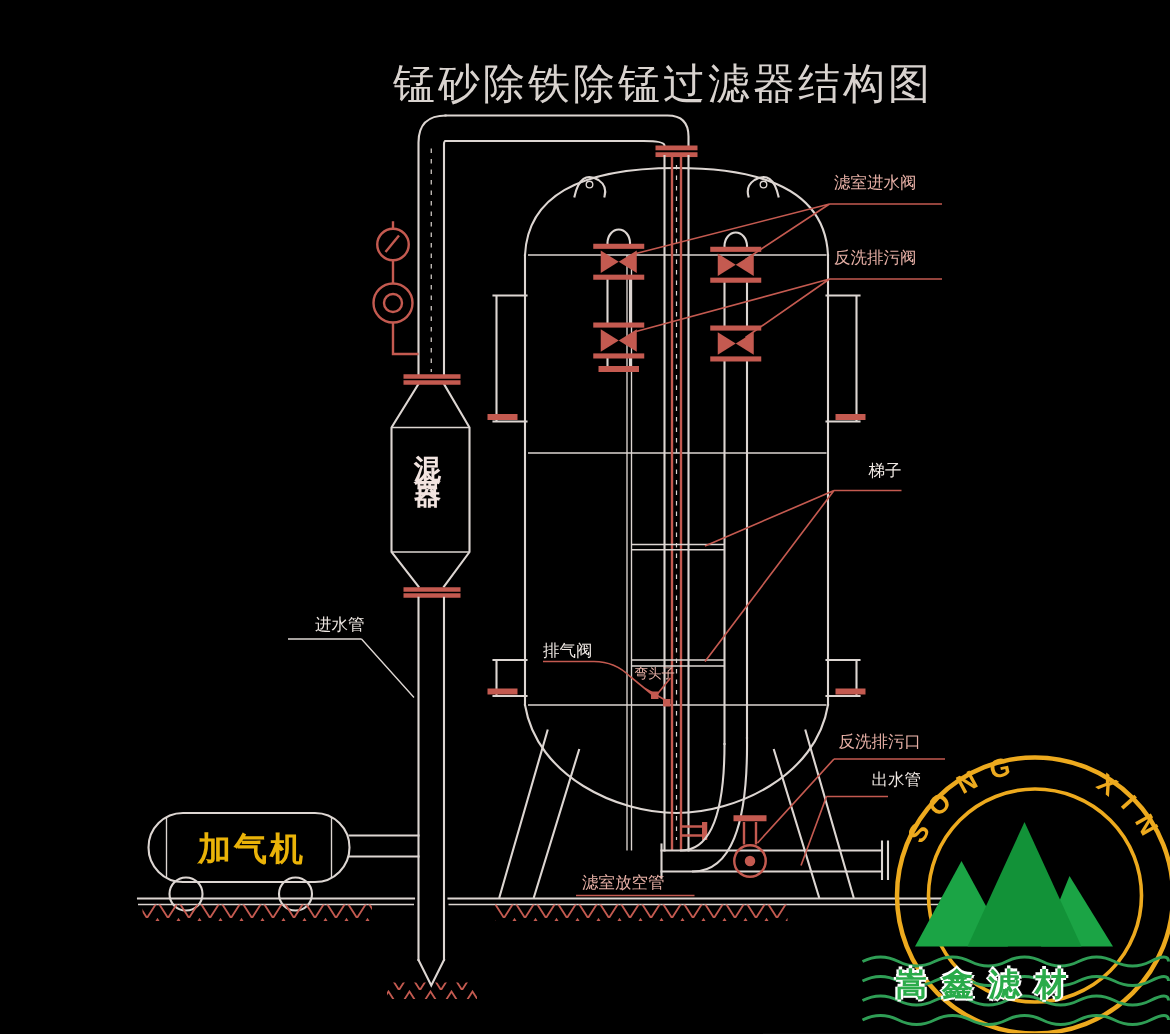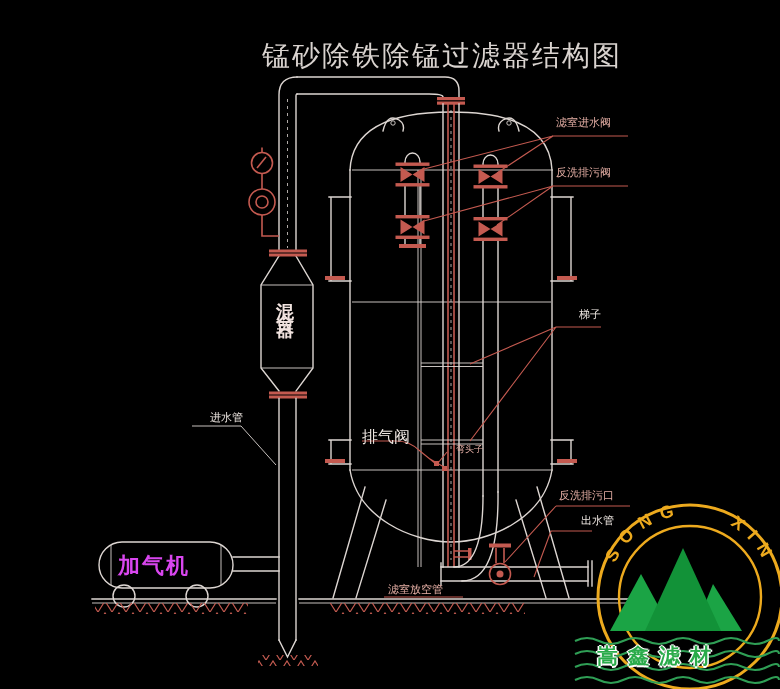--- a/index.html
+++ b/index.html
@@ -37,22 +37,22 @@
   .watermark{
     position:absolute;left:261px;top:403px;font-family:"Liberation Serif",serif;
     font-size:30px;line-height:1;color:var(--cyan);white-space:nowrap;z-index:5;
   }
   .mixer-text{
     position:absolute;left:277px;top:289px;width:20px;
     writing-mode:vertical-rl;text-orientation:upright;
     font-size:18px;font-weight:bold;letter-spacing:9px;color:#f2e4e0;
   }
   .aerator-text{
-    position:absolute;left:118px;top:551px;width:100px;text-align:left;
-    font-size:22px;font-weight:bold;letter-spacing:2px;color:#d946ef;
+    position:absolute;left:118px;top:551px;width:100px;text-align:center;
+    font-size:22px;font-weight:bold;letter-spacing:2px;color:#eab308;
   }
   .brand-name{
     position:absolute;left:597px;top:642px;z-index:6;
     font-size:21px;font-weight:bold;letter-spacing:10px;white-space:nowrap;
     color:var(--brand-green);
     text-shadow:1.5px 0 #fff,-1.5px 0 #fff,0 1.5px #fff,0 -1.5px #fff,0 0 2px #fff;
   }
 </style>
 </head>
 <body>
@@ -214,22 +214,22 @@
       </text>
     </g>
   </svg>
 
   <div class="title">锰砂除铁除锰过滤器结构图</div>
 
   <div class="lbl red" style="left:556px;top:117px;">滤室进水阀</div>
   <div class="lbl red" style="left:556px;top:167px;text-align:right;">反洗排污阀</div>
   <div class="lbl white" style="left:559px;top:309px;margin-left:20px;">梯子</div>
   <div class="lbl white" style="left:210px;top:412px;">进水管</div>
-  <div class="lbl white" style="left:362px;top:429px;font-size:16px;">排气阀</div>
-  <div class="lbl red" style="left:456px;top:445px;font-size:9px;">弯头子</div>
+  <div class="lbl white" style="left:362px;top:429px;font-size:11px;">排气阀</div>
+  <div class="lbl red" style="left:423px;top:445px;font-size:9px;">弯头子</div>
   <div class="lbl red" style="left:559px;top:490px;">反洗排污口</div>
   <div class="lbl white" style="left:553px;top:515px;margin-left:28px;">出水管</div>
   <div class="lbl red" style="left:388px;top:584px;">滤室放空管</div>
 
   <div class="mixer-text">混合器</div>
   <div class="aerator-text">加气机</div>
   <div class="brand-name">嵩鑫滤材</div>
 </div>
 
 </body></html>

